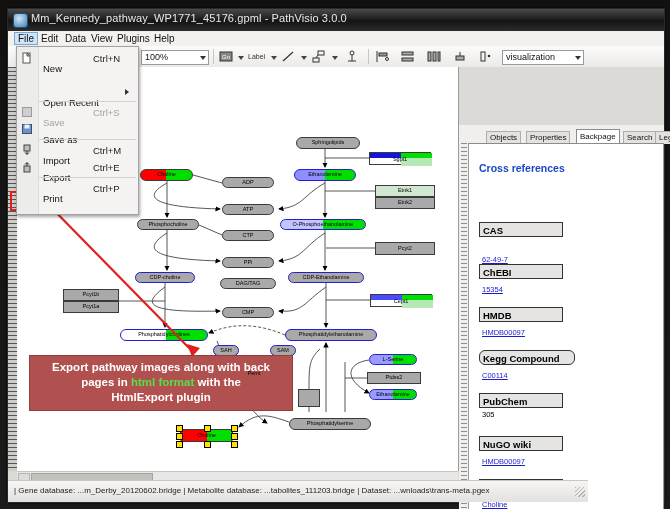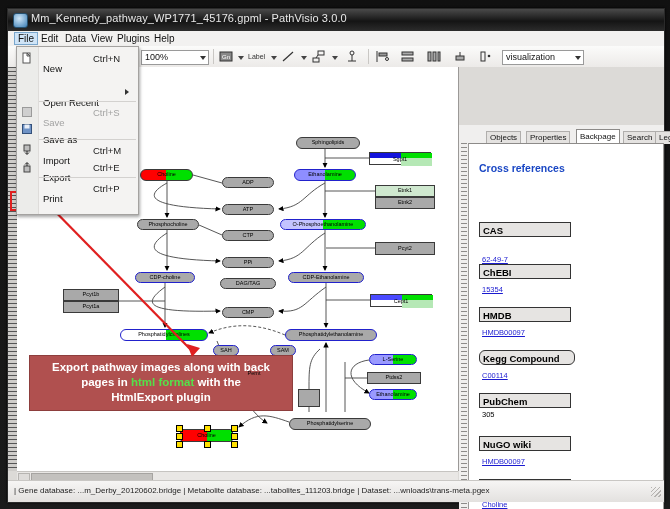--- a/index.html
+++ b/index.html
@@ -84,27 +84,27 @@
   #rpanel{position:absolute;left:451px;top:58px;width:205px;height:413px;background:#f0efee;}
   .tabstrip{position:absolute;left:19px;top:4px;width:200px;height:14px;}
   .tab{position:absolute;top:2px;height:12px;font-size:8px;color:#111;background:#e4e2e0;
        border:1px solid #b0aeac;border-bottom:none;padding:0 3px;line-height:12px;}
   .tab.sel{top:0px;height:14px;line-height:14px;background:#fff;border-color:#8d8b89;font-weight:normal;}
   #rbody{position:absolute;left:9px;top:18px;width:194px;height:392px;background:#fff;
          border:1px solid #9b9997;border-top:1px solid #8d8b89;overflow:hidden;}
   #rpleft{position:absolute;left:2px;top:18px;width:6px;height:392px;
       background:repeating-linear-gradient(#8d8b89,#8d8b89 1px,#f0efee 1px,#f0efee 4px);}
   .xr-title{position:absolute;left:10px;top:18px;font-size:10.5px;font-weight:bold;color:#1a47c4;}
-  .xr-head{position:absolute;left:10px;width:92px;height:15px;background:#e6e4e2;border:1px solid #333;
+  .xr-head{position:absolute;left:10px;width:84px;height:15px;background:#e6e4e2;border:1px solid #333;
       font-size:9.5px;font-weight:bold;color:#000;line-height:15px;padding-left:3px;box-sizing:border-box;}
   .xr-val{position:absolute;left:13px;font-size:7.5px;color:#1a1ad0;text-decoration:underline;}
   .xr-val.plain{color:#000;text-decoration:none;}
 
   
-  #statusbar{position:absolute;left:0;top:471px;width:656px;height:21px;
+  #statusbar{position:absolute;left:0;top:471px;width:580px;height:21px;
       background:linear-gradient(#f6f5f4,#e3e1df);border-top:1px solid #c9c7c4;}
   #statusbar .st{position:absolute;left:6px;top:5px;font-size:8px;color:#222;white-space:nowrap;}
   #statusbar .grip{position:absolute;right:3px;top:6px;width:10px;height:10px;
       background:repeating-linear-gradient(135deg,#b5b3b0 0 1px,transparent 1px 3px);}
 </style>
 </head>
 <body>
 
 <div id="frame">
  <div id="window">

